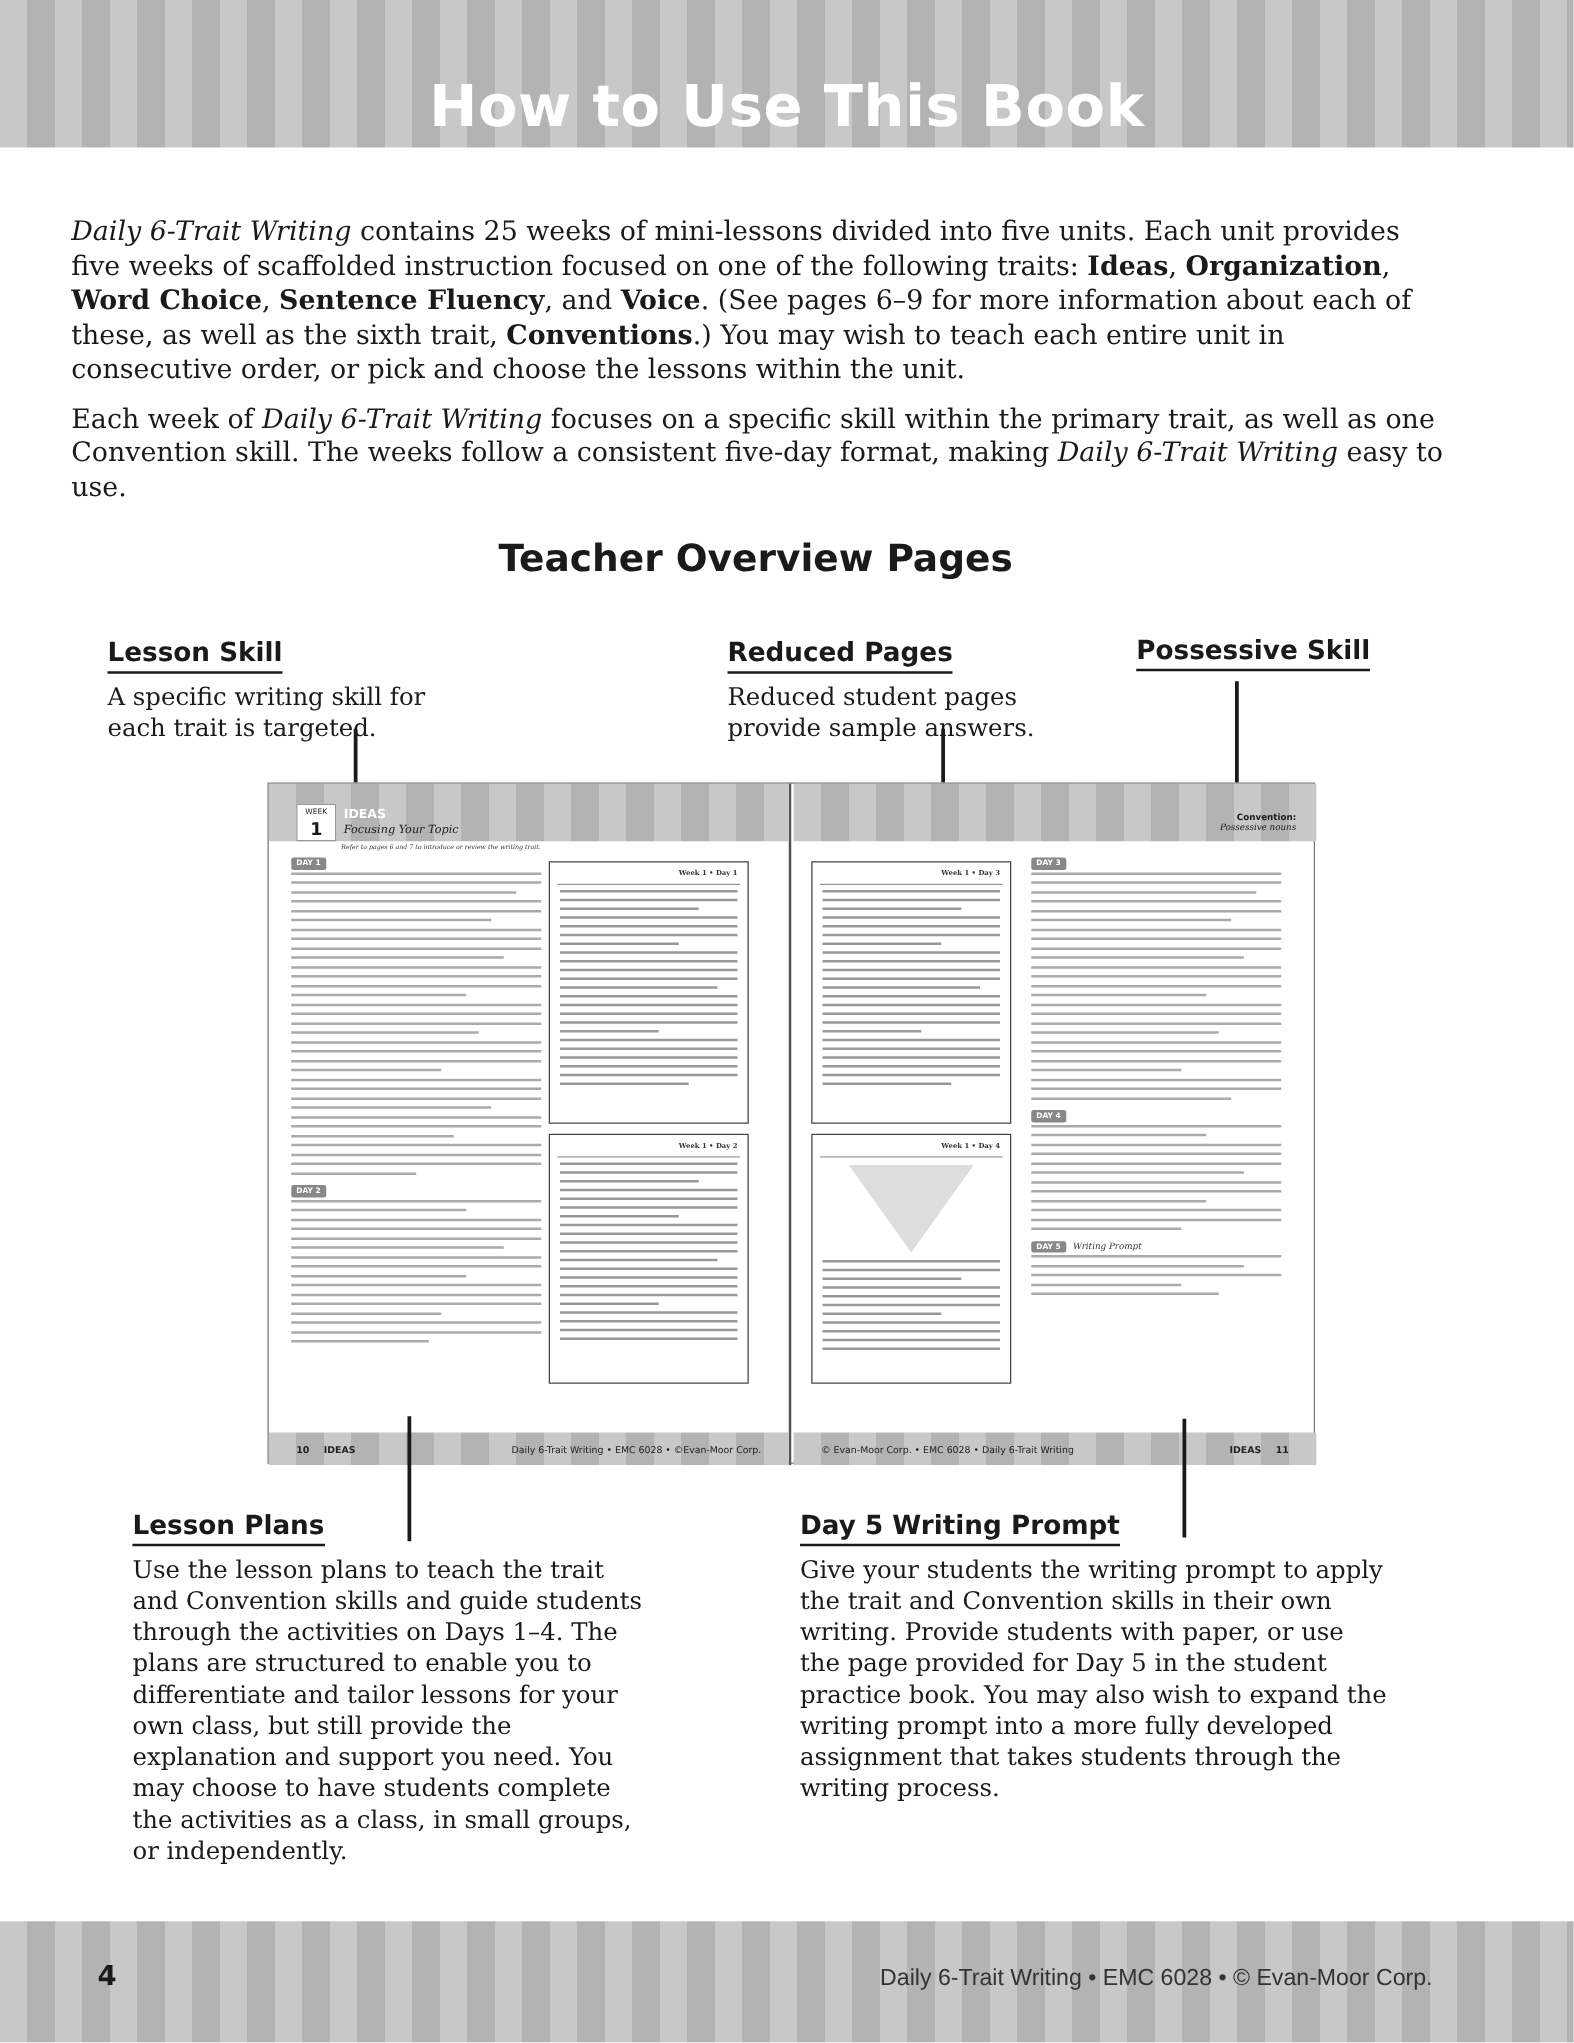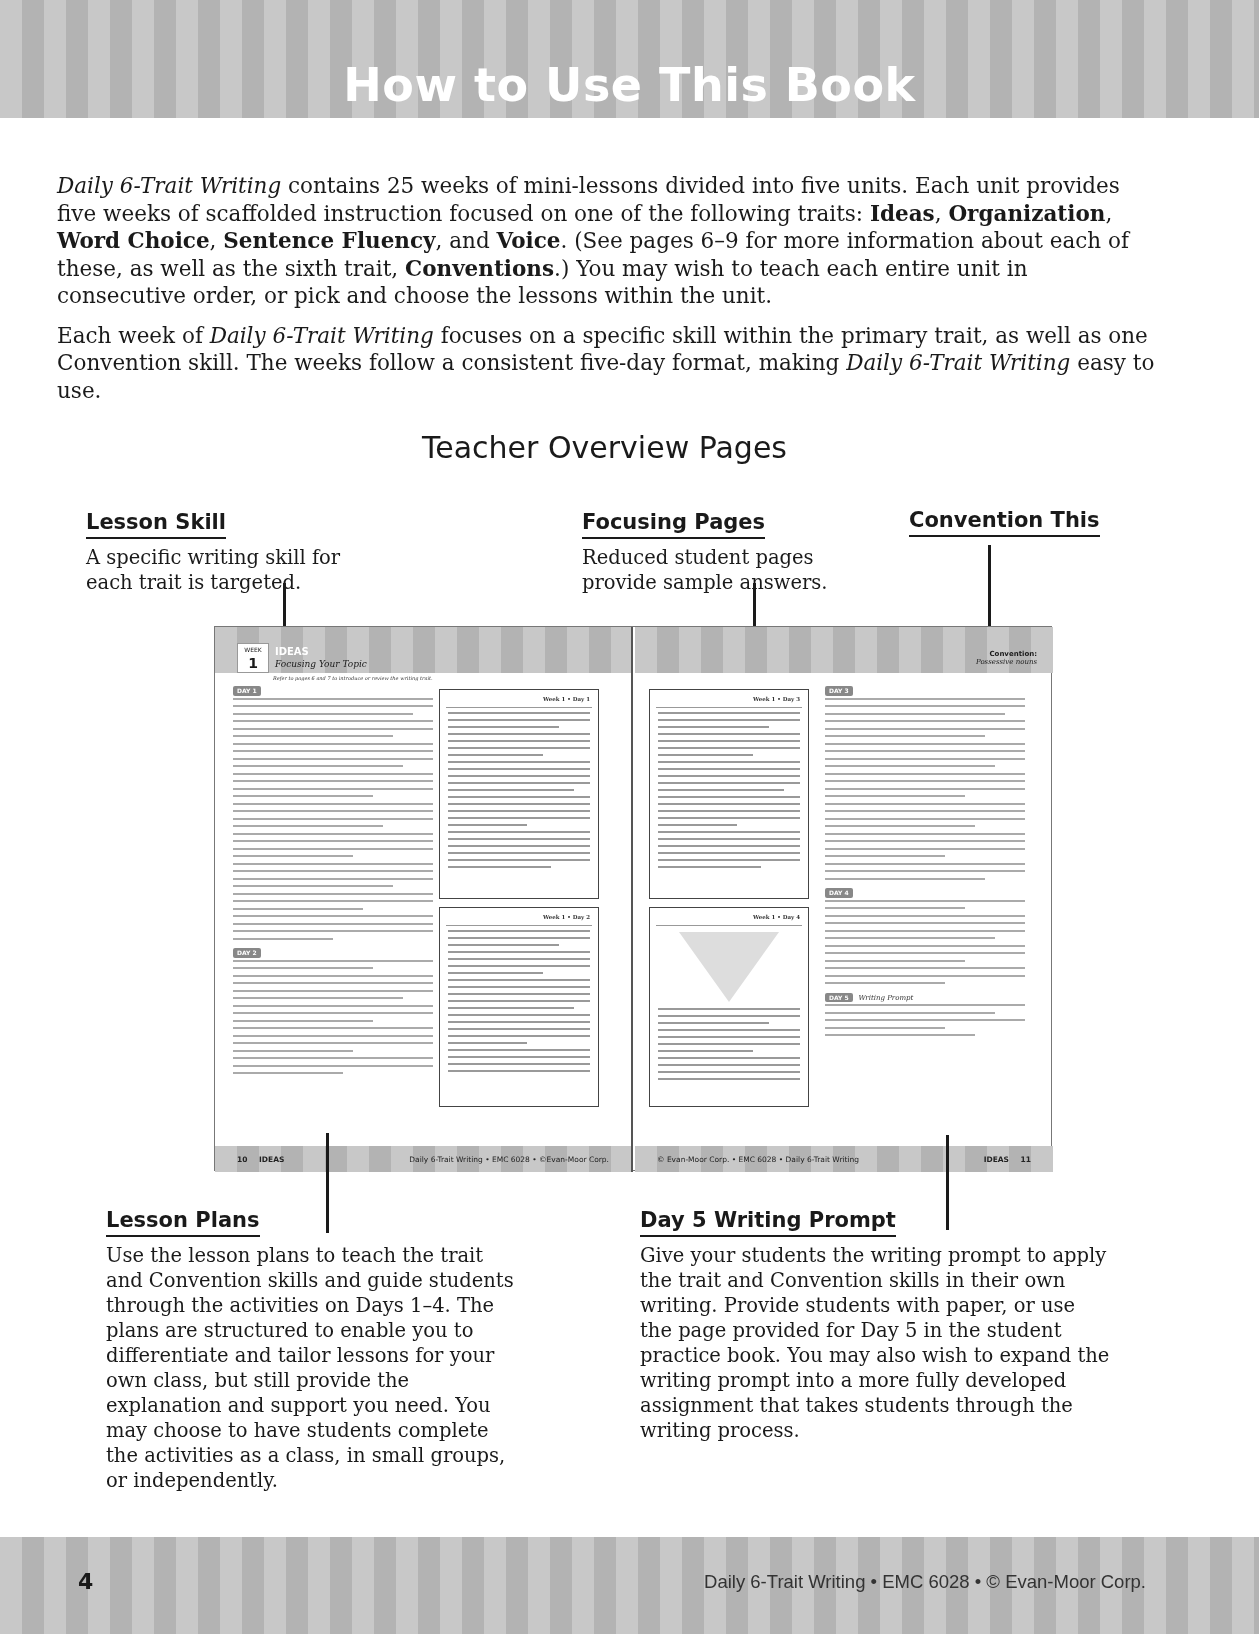--- a/index.html
+++ b/index.html
@@ -15,21 +15,21 @@
     font-family: "DejaVu Sans", sans-serif; font-weight: bold; font-size: 46px; color: #fff;
     letter-spacing: 0.5px;
   }
   .intro { position: absolute; left: 57px; top: 172px; width: 1100px; font-size: 21.5px; line-height: 27.5px; }
   .intro p { margin-bottom: 12px; }
   .intro b { font-weight: bold; }
   .intro i { font-style: italic; }
 
   .section-title {
     position: absolute; left: 0; top: 430px; width: 1209px; text-align: center;
-    font-family: "DejaVu Sans", sans-serif; font-weight: normal; font-size: 30px;
+    font-family: "DejaVu Sans", sans-serif; font-weight: bold; font-size: 30px;
   }
   .callout { position: absolute; font-size: 19.5px; line-height: 25px; }
   .callout .ch {
     font-family: "DejaVu Sans", sans-serif; font-weight: bold; font-size: 21px;
     display: inline-block; border-bottom: 2px solid #1a1a1a; padding-bottom: 2px; margin-bottom: 6px;
   }
   .line { position: absolute; background: #1a1a1a; width: 3px; }
 
   .spread { position: absolute; left: 214px; top: 626px; width: 838px; height: 545px; border: 1px solid #777; background: #fff; }
   .page { position: absolute; top: 0; height: 545px; width: 418px; }
@@ -75,27 +75,27 @@
 
 <div class="section-title">Teacher Overview Pages</div>
 
 <div class="callout" style="left:86px; top:510px; width:280px;">
   <div class="ch">Lesson Skill</div>
   <div>A specific writing skill for each trait is targeted.</div>
 </div>
 <div class="line" style="left:283px; top:583px; height:70px;"></div>
 
 <div class="callout" style="left:582px; top:510px; width:260px;">
-  <div class="ch">Focusing Pages</div>
+  <div class="ch">Reduced Pages</div>
   <div>Reduced student pages provide sample answers.</div>
 </div>
 <div class="line" style="left:753px; top:583px; height:115px;"></div>
 
 <div class="callout" style="left:909px; top:508px; width:230px;">
-  <div class="ch">Convention This</div>
+  <div class="ch">Possessive Skill</div>
 </div>
 <div class="line" style="left:988px; top:545px; height:105px;"></div>
 
 <div class="spread">
   <div class="page left">
     <div class="ptop stripes"></div>
     <div class="week-box">
       <span class="w">WEEK</span>
       <span class="n">1</span>
     </div>

